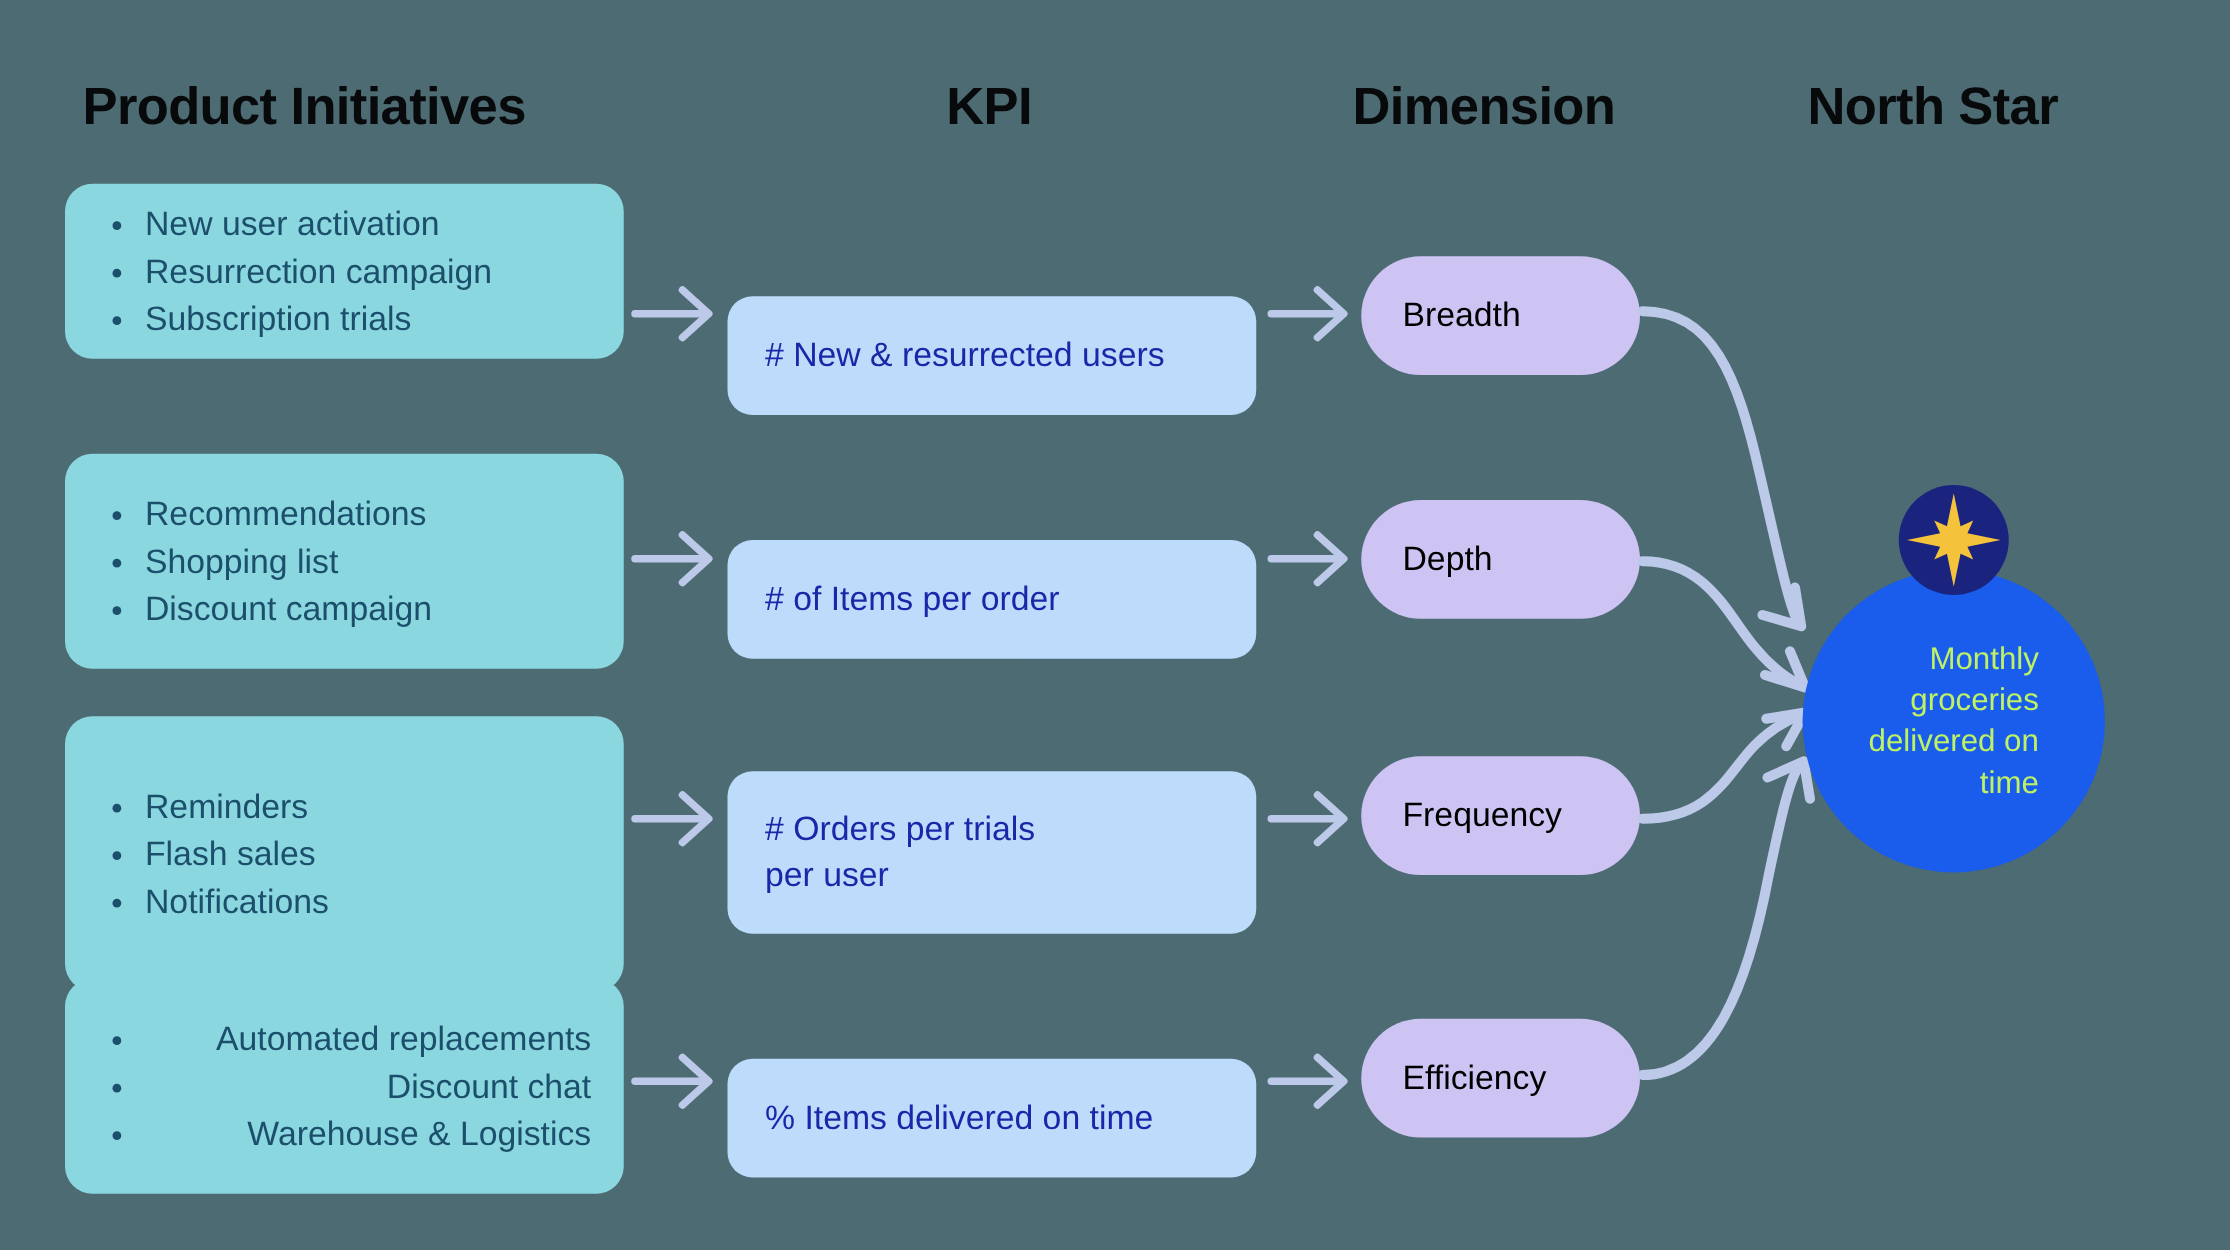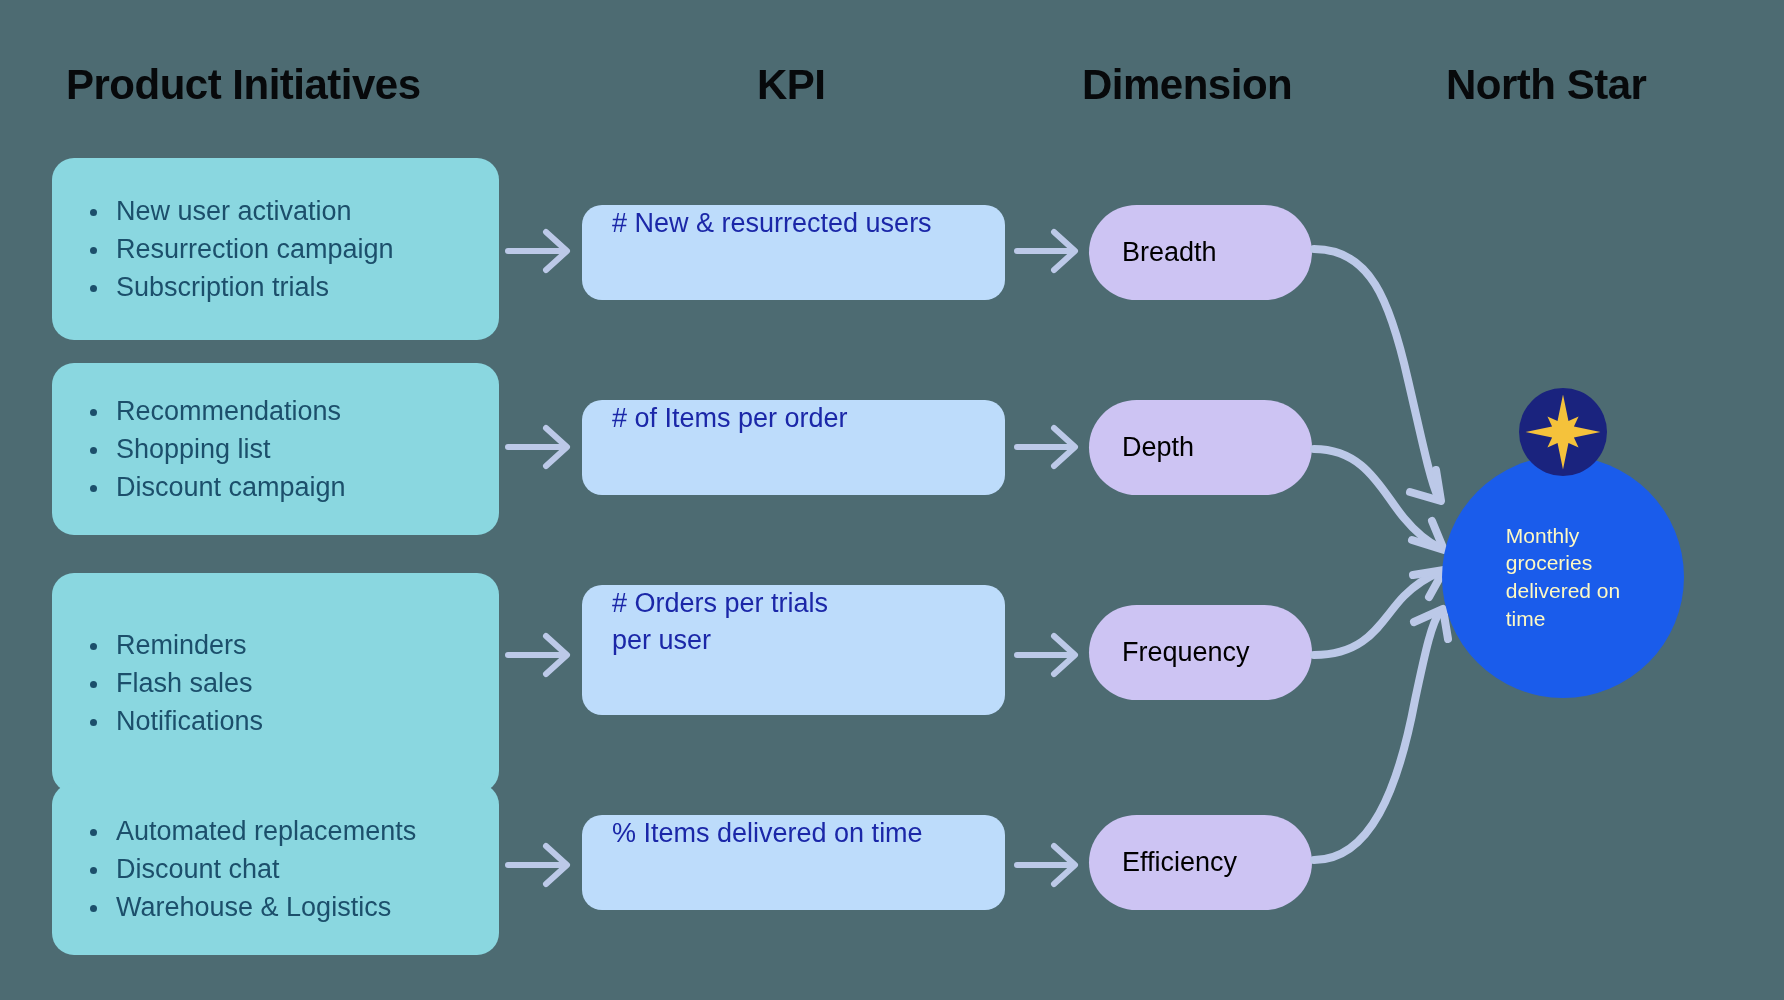--- a/index.html
+++ b/index.html
@@ -43,24 +43,24 @@
     left: 52px;
     width: 447px;
     background: #8ad7e0;
     border-radius: 22px;
     box-sizing: border-box;
     padding: 26px 26px 26px 30px;
     display: flex;
     flex-direction: column;
     justify-content: center;
   }
-  .initiative-card.c0 { top: 158px; height: 182px; }
+  .initiative-card.c0 { top: 147px; height: 140px; }
   .initiative-card.c1 { top: 363px; height: 172px; }
   .initiative-card.c2 { top: 573px; height: 220px; }
-  .initiative-card.c3 { top: 783px; height: 172px; }
+  .initiative-card.c3 { top: 783px; height: 172px; text-align: right; }
 
   .bullet-list { list-style: none; margin: 0; padding: 0; }
   .bullet-list li {
     position: relative;
     padding-left: 34px;
     font-size: 27px;
     line-height: 1.42;
     color: #1c4f6b;
     white-space: nowrap;
   }
@@ -78,24 +78,25 @@
   
   .kpi-card {
     position: absolute;
     left: 582px;
     width: 423px;
     background: #bddcfb;
     border-radius: 20px;
     box-sizing: border-box;
     padding: 0 30px;
     display: flex;
-    align-items: flex-start;
+    align-items: center;
     color: #1b27a8;
     font-size: 27px;
     line-height: 1.36;
+    margin-top: 32px;
   }
   .kpi-card.k0 { top: 205px; height: 95px; }
   .kpi-card.k1 { top: 400px; height: 95px; }
   .kpi-card.k2 { top: 585px; height: 130px; }
   .kpi-card.k3 { top: 815px; height: 95px; }
   .kpi-text { white-space: pre-line; }
 
   
   .dim-pill {
     position: absolute;
@@ -131,24 +132,24 @@
     width: 242px;
     height: 242px;
     border-radius: 50%;
     background: #1a5ceb;
     display: flex;
     align-items: center;
     justify-content: center;
     z-index: 2;
   }
   #north-star-label {
-    color: #fef9c3;
-    font-size: 21px;
+    color: #bef264;
+    font-size: 25px;
     line-height: 1.32;
-    text-align: left;
+    text-align: right;
     white-space: pre-line;
     padding: 0 24px;
     box-sizing: border-box;
   }
   #star-badge {
     position: absolute;
     left: 85px;
     top: 0px;
     width: 88px;
     height: 88px;

